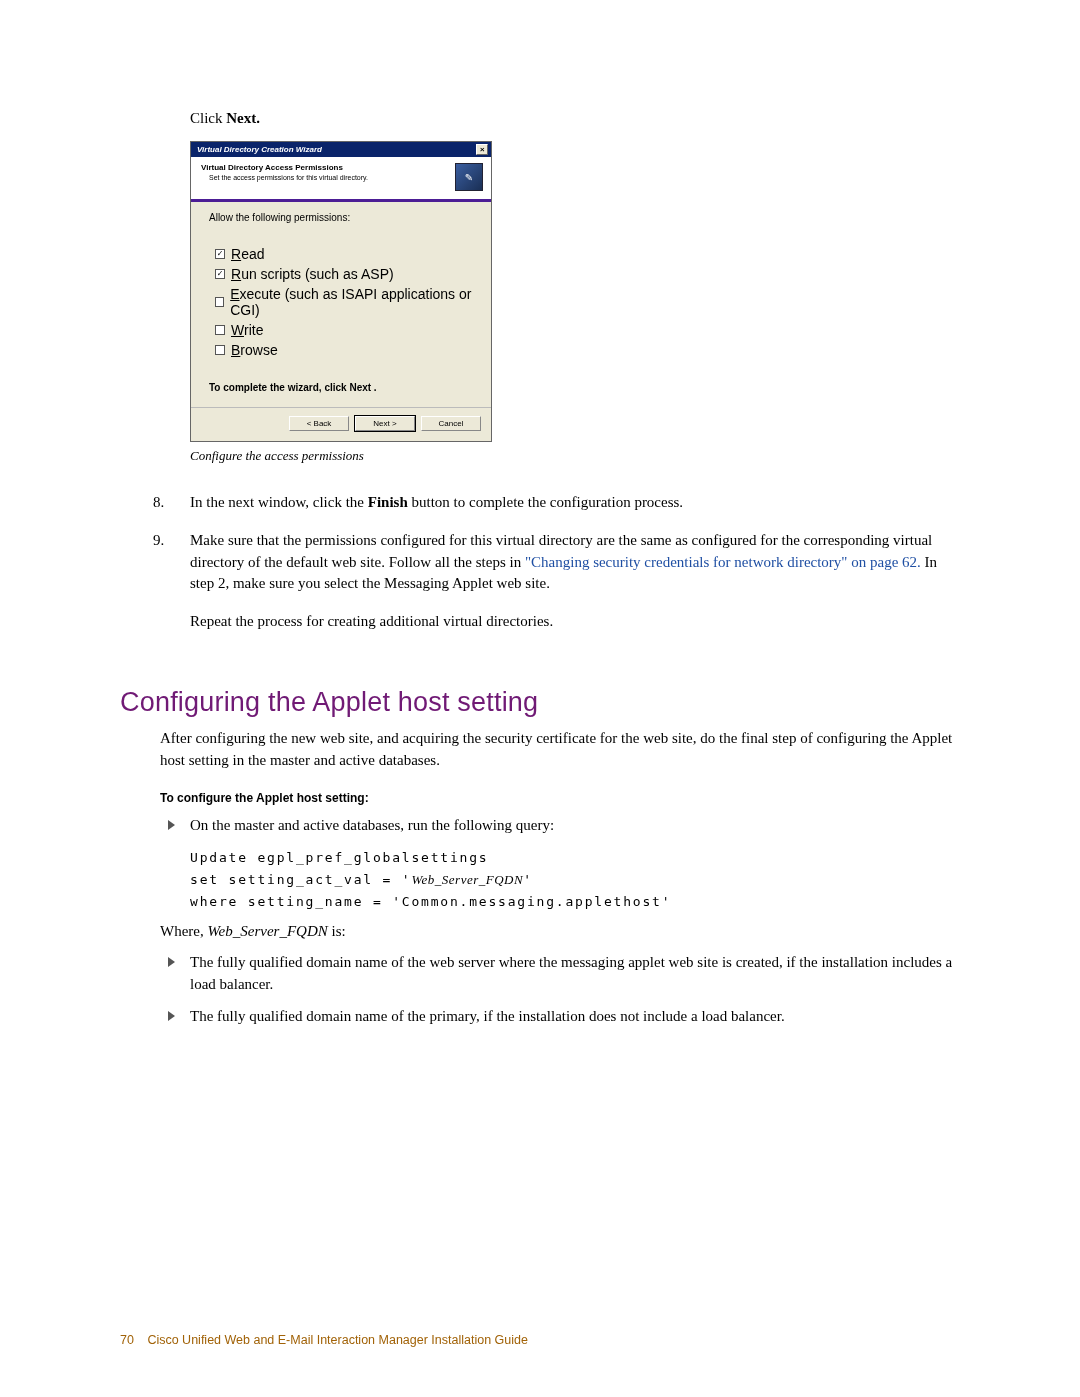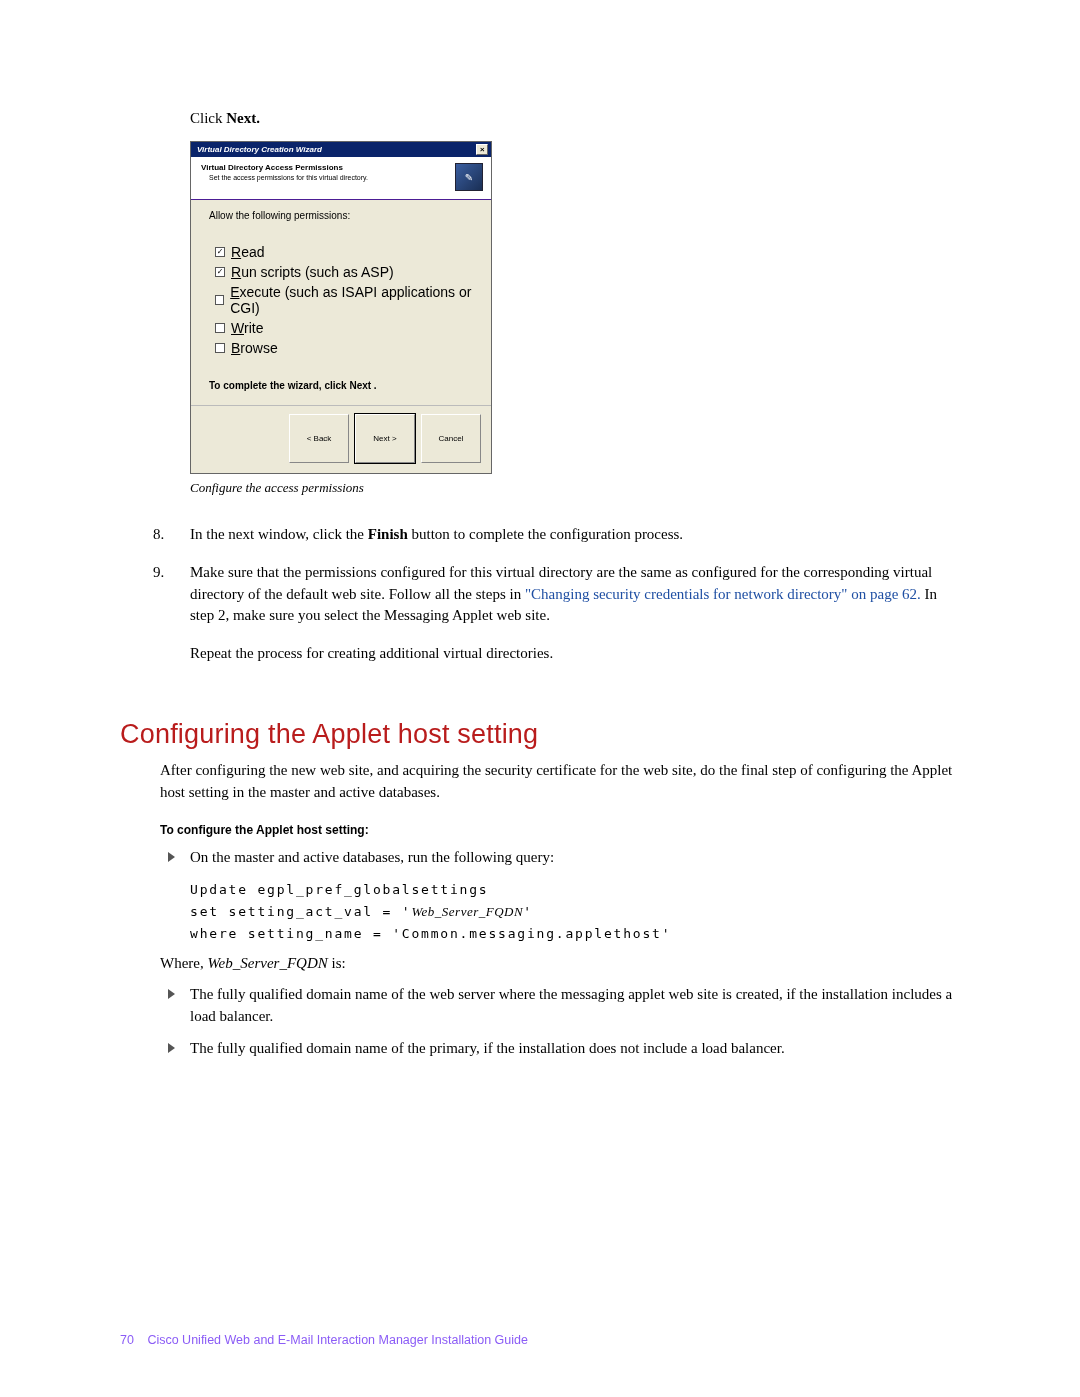--- a/index.html
+++ b/index.html
@@ -55,21 +55,21 @@
     line-height: 9px;
     font-size: 8px;
     font-family: Arial, sans-serif;
   }
   .dlg-header {
     background: #fff;
     padding: 6px 8px 8px 10px;
     display: flex;
     justify-content: space-between;
     align-items: flex-start;
-    border-bottom: 1px solid #4c1d95;
+    border-bottom: 3px solid #4c1d95;
   }
   .dlg-header-text .h-title { font-weight: bold; font-size: 8px; }
   .dlg-header-text .h-sub { font-size: 7px; margin-left: 8px; margin-top: 2px; }
   .dlg-header-icon {
     width: 26px; height: 26px;
     background: linear-gradient(135deg,#3a5ea0,#1a2f55);
     border: 1px solid #223;
     display: flex; align-items: center; justify-content: center;
     color: #fff; font-size: 10px;
   }
@@ -91,21 +91,21 @@
   .complete-note { font-weight: bold; font-size: 10px; margin: 24px 0 6px 0; }
   .dlg-sep { border-top: 1px solid #bbb; margin: 0; }
   .dlg-buttons {
     display: flex;
     justify-content: flex-end;
     gap: 6px;
     padding: 8px 10px 10px 10px;
   }
   .win-btn {
     min-width: 46px;
-    padding: 19px 6px;
+    padding: 2px 6px;
     font-size: 8px;
     background: #ece9d8;
     border: 1px solid #888;
     border-top-color: #fff; border-left-color: #fff;
     text-align: center;
   }
   .win-btn.default { outline: 1px solid #000; }
 
   .caption {
     font-style: italic;
@@ -125,21 +125,21 @@
   }
   ol.steps .bold { font-weight: bold; }
   a.xref { color: #1f4fa3; text-decoration: none; }
   .repeat-note { margin: 8px 0 0 70px; line-height: 1.45; }
 
   h2.section {
     font-family: Arial, Helvetica, sans-serif;
     font-weight: 400;
     font-size: 27px;
     margin: 54px 0 10px 0;
-    color: #b91c1c;
+    color: #701a75;
     letter-spacing: 0.2px;
   }
   .section-intro {
     margin: 0 0 20px 40px;
     line-height: 1.45;
   }
   h3.task {
     font-family: Arial, Helvetica, sans-serif;
     font-weight: bold;
     font-size: 12px;
@@ -179,21 +179,21 @@
 
   .where-line { margin: 0 0 12px 40px; }
   .where-line .ital { font-style: italic; font-family: Georgia, serif; }
 
   .footer {
     position: absolute;
     left: 120px;
     bottom: 50px;
     font-family: Arial, Helvetica, sans-serif;
     font-size: 12.5px;
-    color: #8b5cf6;
+    color: #a16207;
   }
   .footer .pno { margin-right: 10px; }
 </style>
 </head>
 <body>
 
 <div class="page">
 
   <div class="indent-block">
     <p class="click-next">

